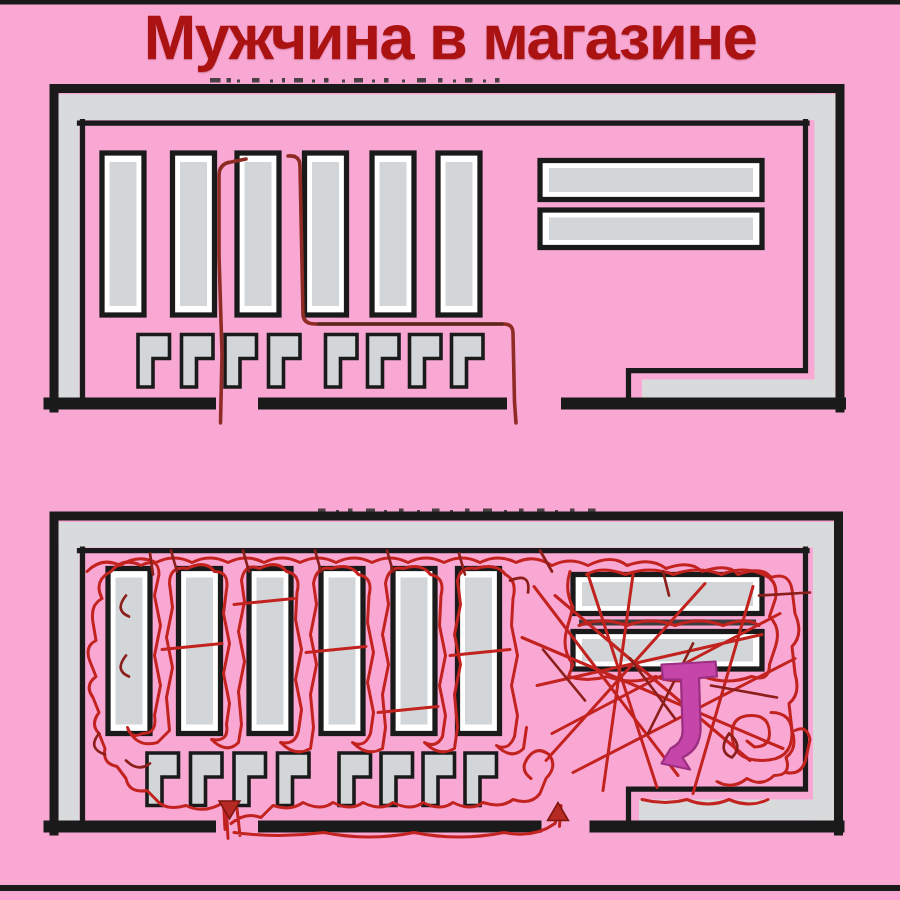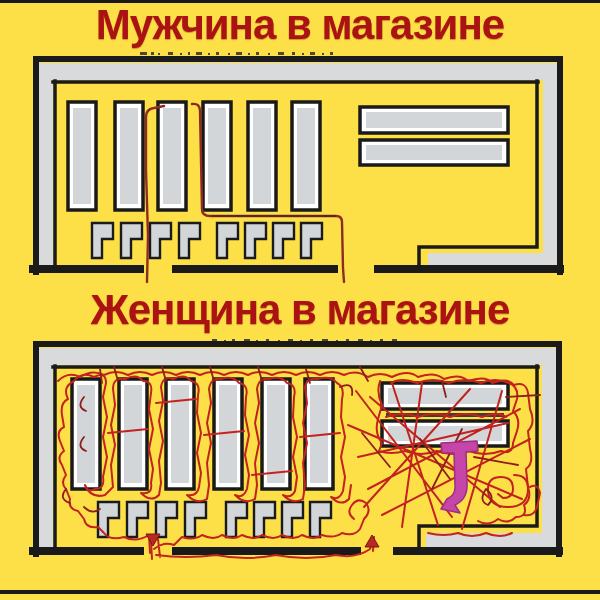--- a/index.html
+++ b/index.html
@@ -1,16 +1,16 @@
 <!DOCTYPE html>
 <html style="--c-title: #ab1312; --c-wall: #1a1a1a; --c-band: #d9dadc; --c-shelf: #d3d6d9; --c-man-path: #8e2b24; --c-woman-path: #c2231f; --c-woman-dark: #8c1f1a; --c-magenta: #c645a8; --c-magenta-dark: #9c2f82; --c-marker: #b52a22; --c-dash: #2e2e2e;"><head>
 <meta charset="utf-8">
 <style>
   html,body{margin:0;padding:0;background:#e9e9e9;}
-  #stage{position:relative;width:600px;height:600px;background:#fde047;overflow:hidden;
+  #stage{position:relative;width:600px;height:600px;background:#f9a8d4;overflow:hidden;
          font-family:"Liberation Sans",sans-serif;}
   .edge{position:absolute;left:0;width:600px;background:var(--c-wall,#161616);}
   #edge-top{top:0;height:3px;}
   #edge-bottom{top:590px;height:4px;}
   .meme-title{position:absolute;left:0;width:600px;margin:0;text-align:center;
       font-weight:bold;font-size:42px;line-height:44px;letter-spacing:-1px;
       color:var(--c-title,#ab1312);text-shadow:0 1px 1px rgba(110,10,10,.35);}
   #title-man{top:3px;}
   #title-woman{top:288px;}
   svg{position:absolute;left:0;display:block;}
@@ -130,21 +130,20 @@
     </g>
 
     <g>
       <path class="man" d="M147,232 L148,186 L146,120 L146,67 Q146,59 154,58 L164,56
                            M192,54 Q200,53 200,61 L201,110 L202,159 Q202,166 210,166
                            L336,166 Q342,166 342,172 L343,218 L344,232"></path>
       <path class="man-dk" d="M212,166 L335,166"></path>
     </g>
   </svg>
 
-  <h1 id="title-woman" class="meme-title">Женщина в магазине</h1>
 
   <svg id="plan-woman" width="600" height="238" viewBox="0 0 600 238">
 
     <g>
       <rect class="dash" x="212" y="2" width="5" height="3"></rect>
         <rect class="dash" x="224" y="3" width="2" height="2"></rect>
       <rect class="dash" x="232" y="2" width="3" height="3"></rect>
         <rect class="dash" x="244" y="2" width="6" height="3"></rect>
       <rect class="dash" x="256" y="3" width="2" height="2"></rect>
         <rect class="dash" x="266" y="2" width="3" height="3"></rect>

